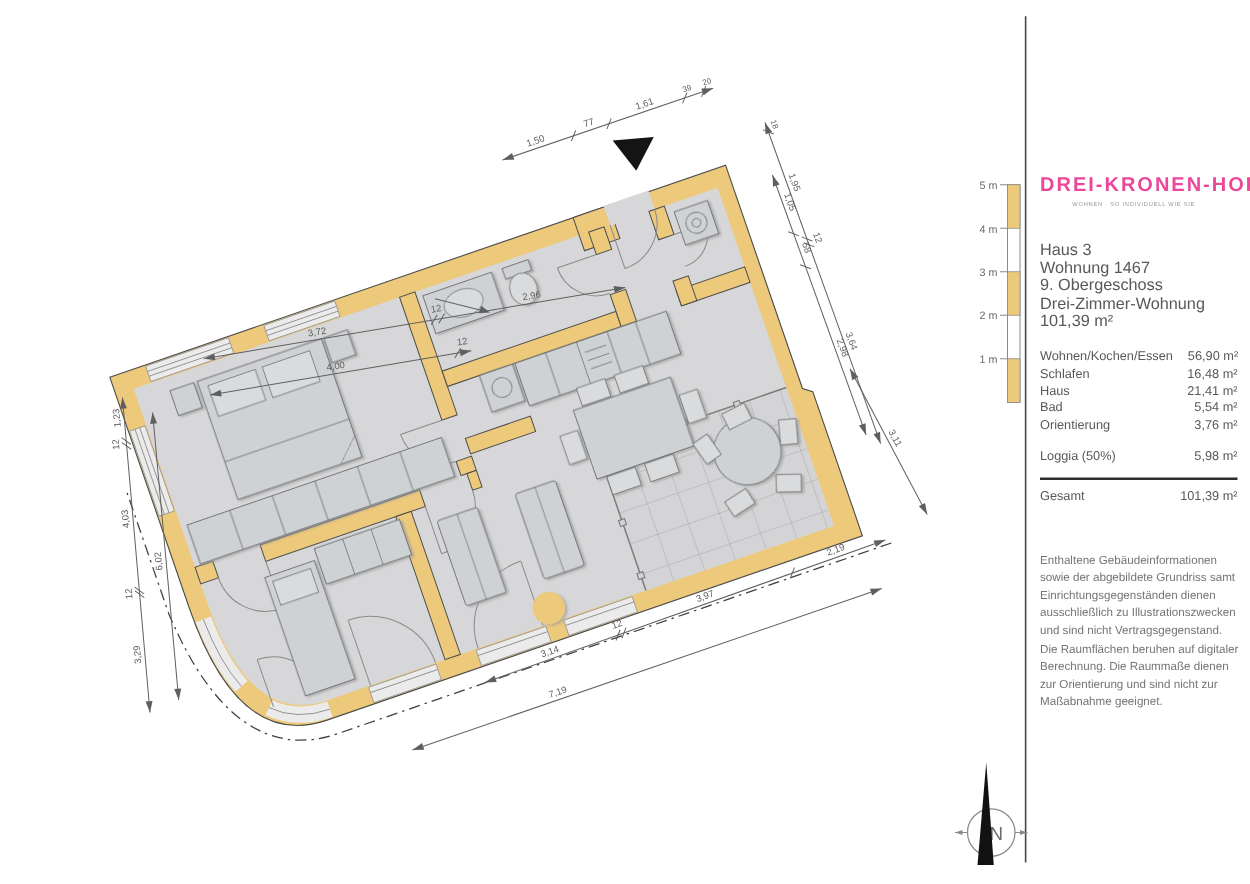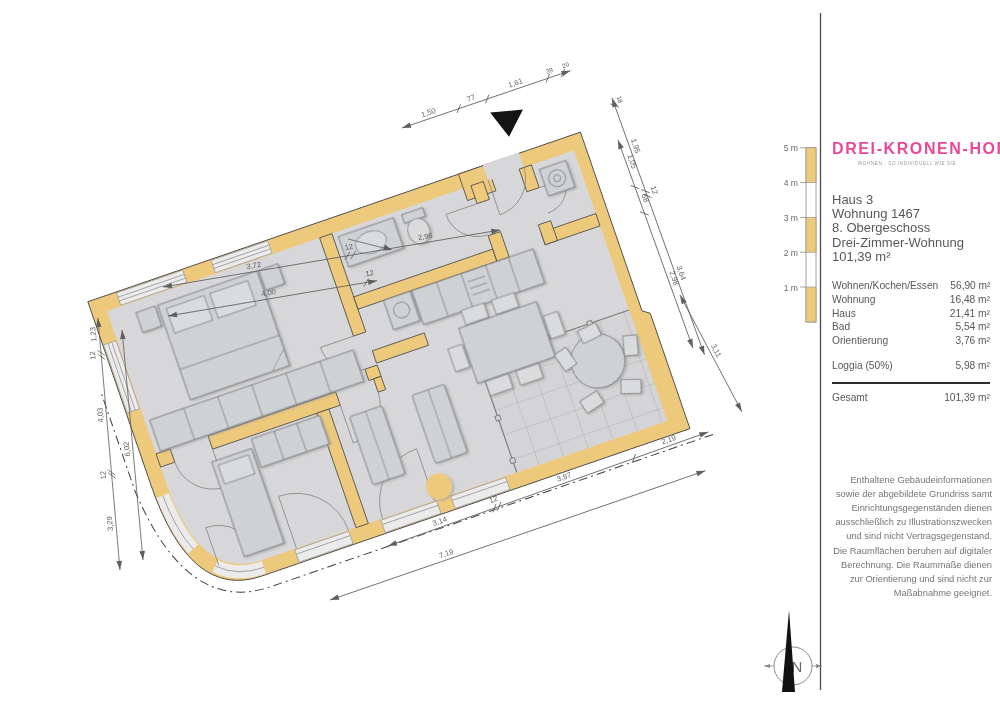--- a/index.html
+++ b/index.html
@@ -24,21 +24,21 @@
   .panel{position:absolute;left:832px;top:140px;width:158px;color:#555;}
   .brand{font-size:16px;font-weight:bold;letter-spacing:1.6px;color:#ec4899;white-space:nowrap;}
   .tagline{font-size:4.6px;letter-spacing:0.6px;color:#999;text-align:center;width:150px;margin-top:3px;}
   .info{margin-top:27px;font-size:13px;line-height:14.2px;color:#585858;}
   .roomtable{margin-top:15px;font-size:10.2px;color:#585858;}
   .rrow{display:flex;justify-content:space-between;line-height:13.8px;gap:12px;}
   .rrow .val{text-align:right;white-space:nowrap;}
   .loggia-row{margin-top:11px;}
   .rule{border-top:2px solid #2e2e2e;margin-top:9px;}
   .total-row{margin-top:7px;}
-  .disclaimer{margin-top:68px;font-size:9.3px;line-height:14.2px;color:#757575;width:160px;text-align:right;}
+  .disclaimer{margin-top:36px;font-size:9.3px;line-height:14.2px;color:#757575;width:160px;}
 </style>
 </head>
 <body>
 <div class="stage">
 
 <svg width="1000" height="707" viewBox="0 0 1000 707">
   <defs>
     <filter id="fs" x="-20%" y="-20%" width="150%" height="150%">
       <feDropShadow dx="1.6" dy="1.6" stdDeviation="0.9" flood-color="#9a9a9a" flood-opacity="0.65"></feDropShadow>
     </filter>
@@ -341,32 +341,32 @@
   </g>
 </svg>
 
 <div class="panel">
   <div class="brand">DREI-KRONEN-HOF</div>
   <div class="tagline">WOHNEN · SO INDIVIDUELL WIE SIE</div>
 
   <div class="info">
     <div>Haus 3</div>
     <div>Wohnung 1467</div>
-    <div>8. Obergeschoss</div>
+    <div>9. Obergeschoss</div>
     <div>Drei-Zimmer-Wohnung</div>
     <div>101,39 m²</div>
   </div>
 
   <div class="roomtable">
     <div class="rrow">
       <span>Wohnen/Kochen/Essen</span>
       <span class="val">56,90 m²</span>
     </div>
     <div class="rrow">
-      <span>Wohnung</span>
+      <span>Schlafen</span>
       <span class="val">16,48 m²</span>
     </div>
     <div class="rrow">
       <span>Haus</span>
       <span class="val">21,41 m²</span>
     </div>
     <div class="rrow">
       <span>Bad</span>
       <span class="val">5,54 m²</span>
     </div>

